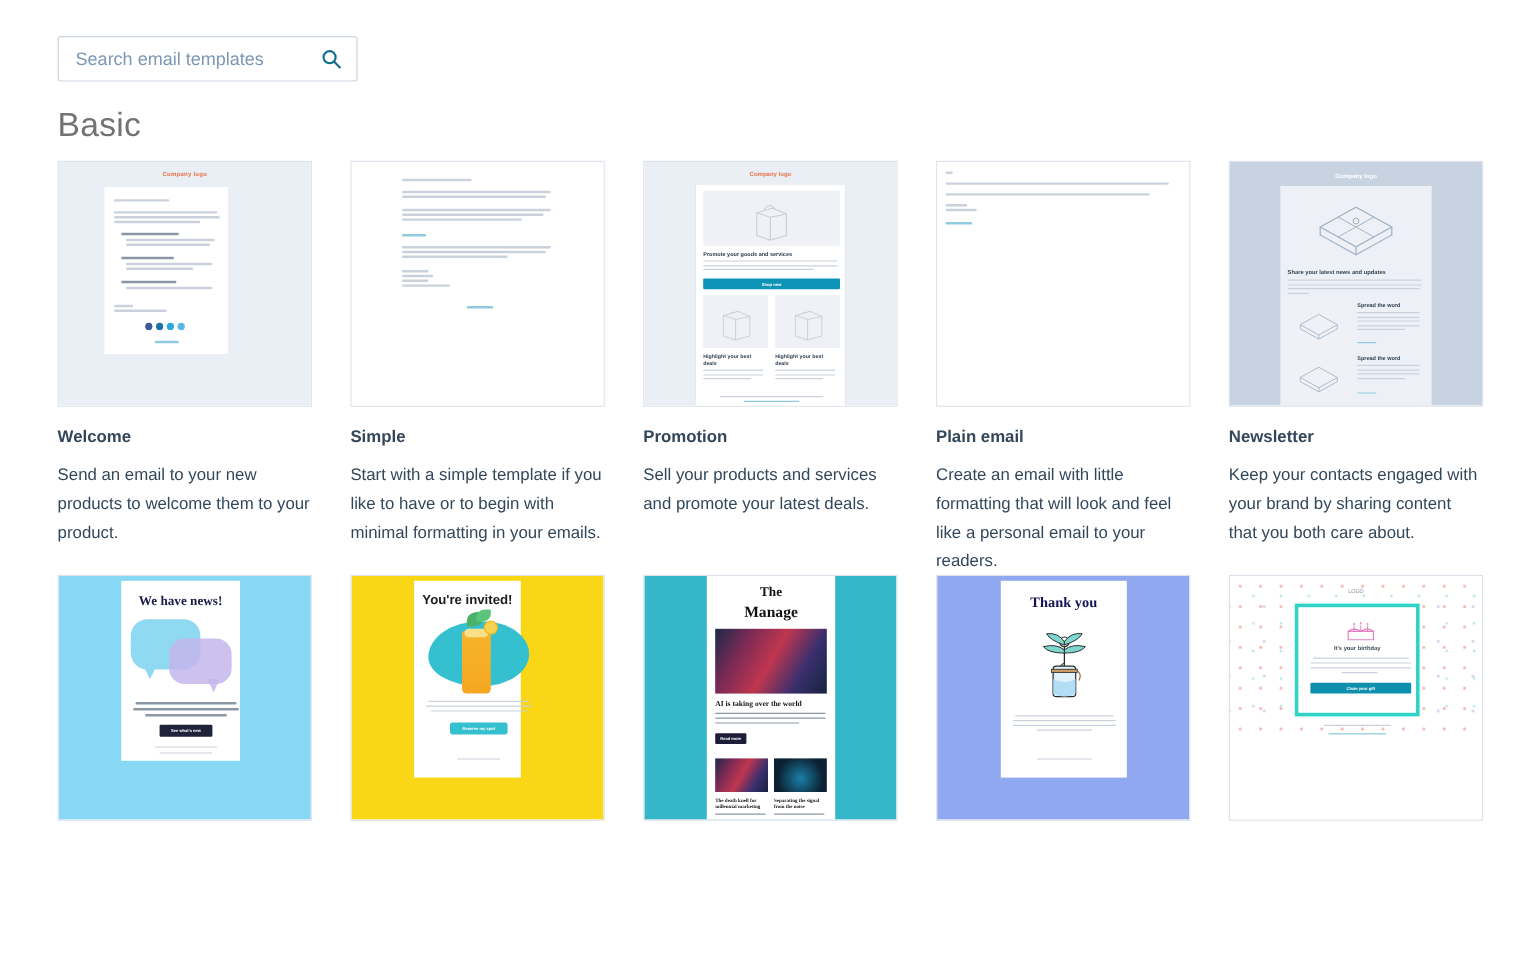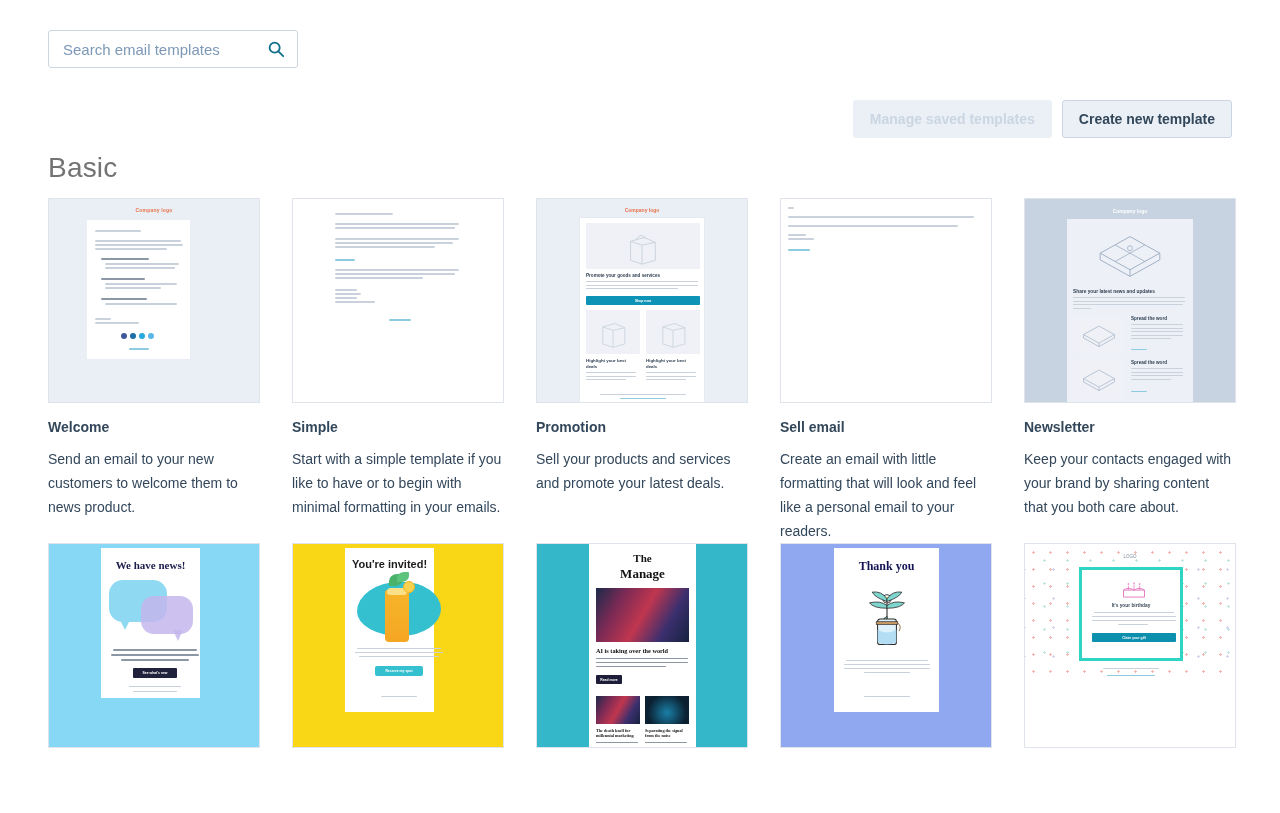--- a/index.html
+++ b/index.html
@@ -153,24 +153,20 @@
       <input type="text" placeholder="Search email templates" style="">
       <span class="search-icon">
         <svg viewBox="0 0 20 20" width="18" height="18">
           <circle cx="8.5" cy="8.5" r="5.6" fill="none" stroke="#0e6e8c" stroke-width="2"></circle>
           <line x1="12.6" y1="12.6" x2="18" y2="18" stroke="#0e6e8c" stroke-width="2" stroke-linecap="round"></line>
         </svg>
       </span>
     </div>
   </div>
 
-  <div class="actions">
-    <div class="btn btn-secondary-disabled">Manage saved templates</div>
-    <div class="btn btn-secondary">Create new template</div>
-  </div>
 
   <div class="section-title">Basic</div>
 
   <div class="grid">
 
     <div class="card">
       <div class="thumb">
         <div class="mini t-welcome">
           <div class="logo">Company logo</div>
           <div class="sheet">
@@ -190,21 +186,21 @@
             <div class="ln" style="position:absolute;left:8px;top:102px;width:44px;height:1.5px;"></div>
             <div class="soc" style="left:34px;top:113px;background:#3b5998;"></div>
             <div class="soc" style="left:43px;top:113px;background:#1e6ea8;"></div>
             <div class="soc" style="left:52px;top:113px;background:#29a8e0;"></div>
             <div class="soc" style="left:61px;top:113px;background:#5ab7e8;"></div>
             <div class="ln blue" style="position:absolute;left:42px;top:128px;width:20px;height:1.5px;"></div>
           </div>
         </div>
       </div>
       <div class="card-title">Welcome</div>
-      <div class="card-desc">Send an email to your new customers to welcome them to news product.</div>
+      <div class="card-desc">Send an email to your new products to welcome them to your product.</div>
     </div>
 
     <div class="card">
       <div class="thumb">
         <div class="mini t-simple">
           <div class="ln" style="position:absolute;left:42px;top:14px;width:58px;height:1.8px;"></div>
           <div class="ln" style="position:absolute;left:42px;top:24px;width:124px;height:1.6px;"></div>
           <div class="ln" style="position:absolute;left:42px;top:28px;width:120px;height:1.6px;"></div>
           <div class="ln" style="position:absolute;left:42px;top:39px;width:124px;height:1.6px;"></div>
           <div class="ln" style="position:absolute;left:42px;top:43px;width:118px;height:1.6px;"></div>
@@ -279,21 +275,21 @@
       <div class="thumb">
         <div class="mini t-plain">
           <div class="ln" style="position:absolute;left:7px;top:8px;width:6px;height:1.6px;"></div>
           <div class="ln" style="position:absolute;left:7px;top:17px;width:186px;height:1.6px;"></div>
           <div class="ln" style="position:absolute;left:7px;top:26px;width:170px;height:1.6px;"></div>
           <div class="ln" style="position:absolute;left:7px;top:35px;width:18px;height:1.5px;"></div>
           <div class="ln" style="position:absolute;left:7px;top:39px;width:26px;height:1.5px;"></div>
           <div class="ln blue" style="position:absolute;left:7px;top:50px;width:22px;height:1.6px;"></div>
         </div>
       </div>
-      <div class="card-title">Sell email</div>
+      <div class="card-title">Plain email</div>
       <div class="card-desc">Create an email with little formatting that will look and feel like a personal email to your readers.</div>
     </div>
 
     <div class="card">
       <div class="thumb">
         <div class="mini t-newsletter">
           <div class="logo">Company logo</div>
           <div class="sheet">
             <svg viewBox="0 0 100 70" style="position:absolute;left:18px;top:6px;width:90px;height:58px;">
               <path d="M14 34 L50 14 L86 34 L50 54 Z" fill="none" stroke="#9fb0c4" stroke-width="1.2"></path>

